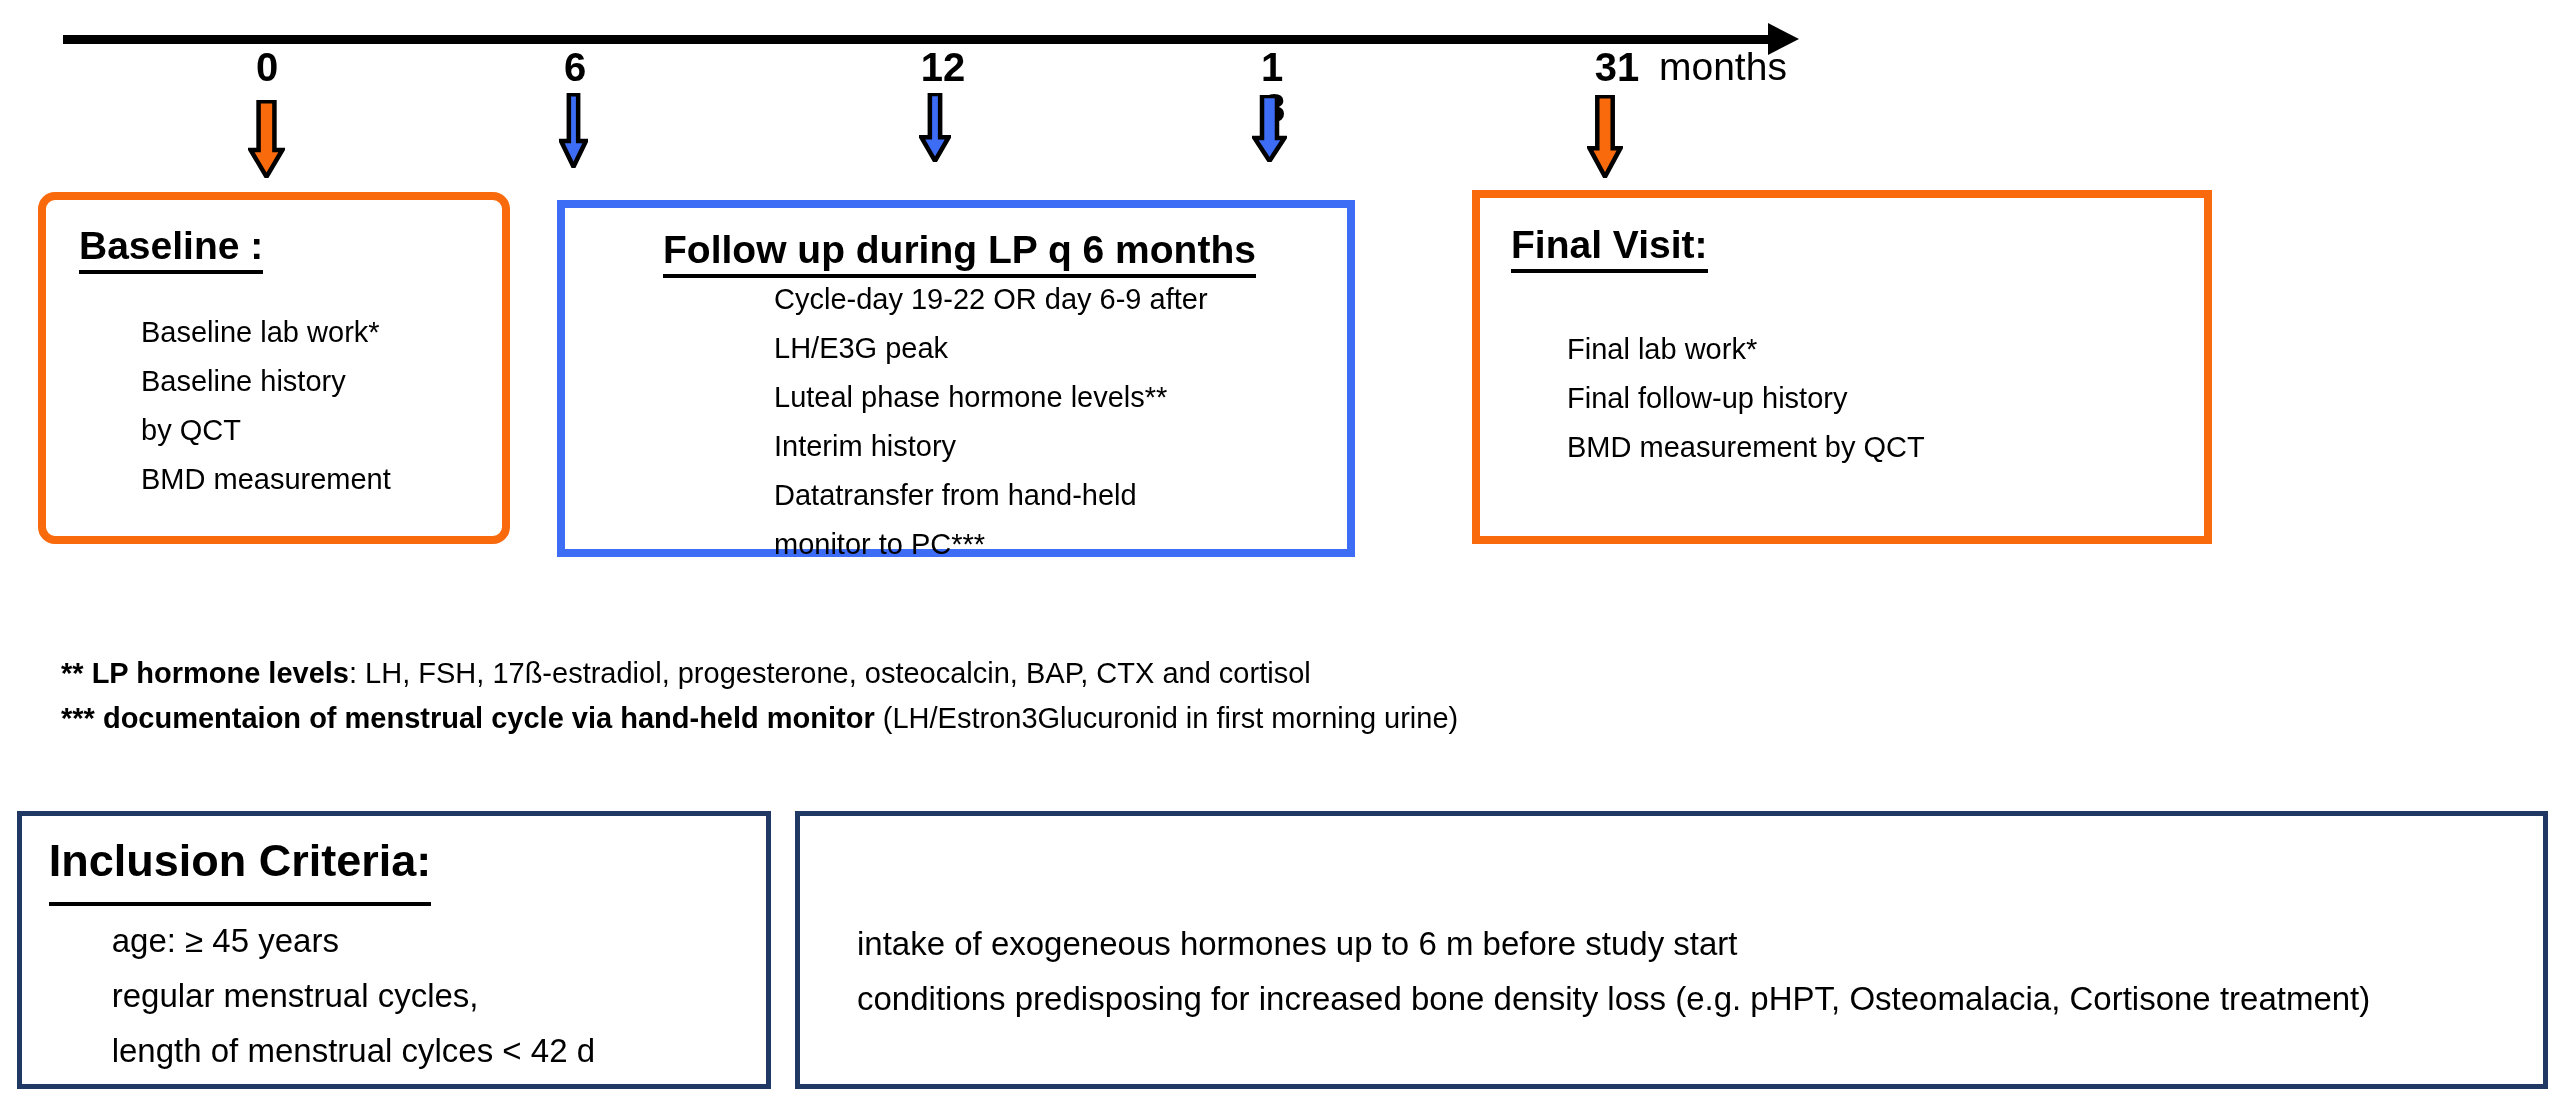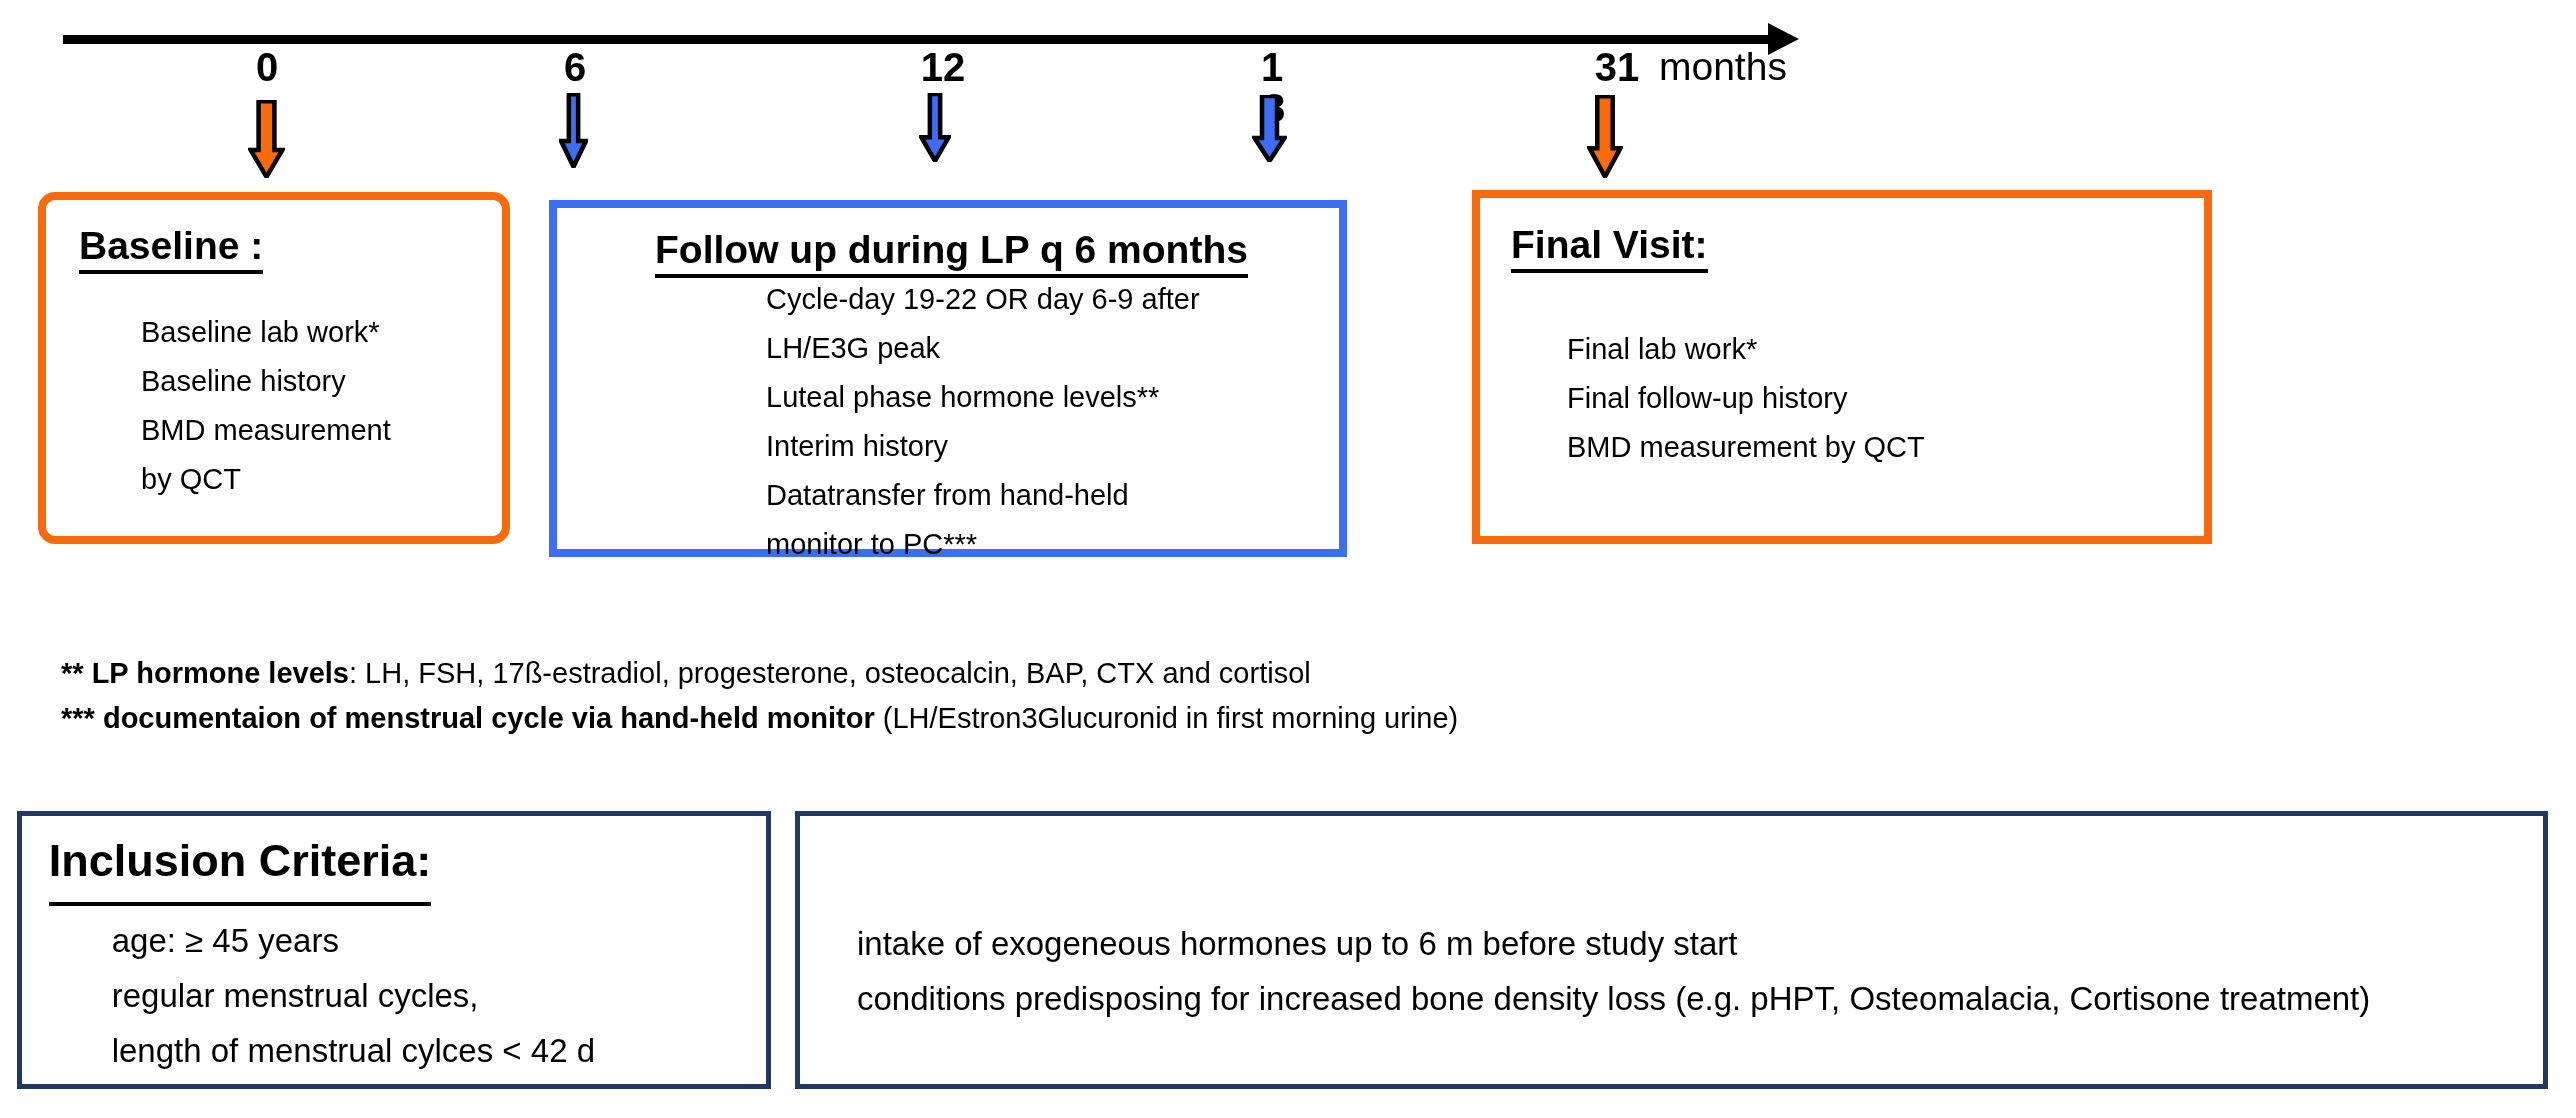--- a/index.html
+++ b/index.html
@@ -19,21 +19,21 @@
   .unit{position:absolute; left:1659px; top:47px; font-size:39px; font-weight:400; line-height:40px; white-space:nowrap;}
   .tick-frag{position:absolute; left:1263px; top:88px; font-size:40px; font-weight:700; line-height:40px; z-index:1;}
   .dn-arrow{position:absolute; z-index:2;}
   .dn-arrow svg{display:block; width:100%; height:100%;}
   .dn-arrow polygon{stroke:var(--black); stroke-width:4.5; stroke-linejoin:miter; vector-effect:non-scaling-stroke;}
   .arrow-orange polygon{fill:var(--orange);}
   .arrow-blue polygon{fill:var(--blue);}
   
   .vbox{position:absolute; background:#fff;}
   .vbox.orange{border:8px solid var(--orange);}
-  .vbox.blue{border:8.7px solid var(--blue);}
+  .vbox.blue{border:8.7px solid var(--blue);margin-left:8px;}
   .vbox-title{position:absolute; font-size:39px; font-weight:700; line-height:43px; white-space:nowrap;}
   .vbox-title .u{display:inline-block; border-bottom:4px solid #000; padding-bottom:3.3px;}
   .vbox-body{position:absolute; font-size:29px; line-height:49px; white-space:nowrap;}
   
   .footnotes{position:absolute; left:61px; top:651px; font-size:29px; line-height:45px; white-space:nowrap;}
   .footnotes b{font-weight:700;}
   
   .cbox{position:absolute; top:811px; height:278px; background:#fff; border:5.3px solid var(--navy);}
   .cbox-title{position:absolute; font-size:45px; font-weight:700; line-height:51px; white-space:nowrap;}
   .cbox-title .u{display:inline-block; border-bottom:4px solid #000; padding-bottom:16px;}
@@ -82,22 +82,22 @@
       </svg>
   </div>
 
   <div class="vbox orange" style="left:38px; top:192px; width:472px; height:352px;border-radius:17px;">
     <div class="vbox-title" style="left:33px; top:24px;">
       <span class="u">Baseline :</span>
     </div>
     <div class="vbox-body" style="left:95px; top:108px;">
       <div>Baseline lab work*</div>
       <div>Baseline history</div>
+      <div>by QCT</div>
       <div>BMD measurement</div>
-      <div>by QCT</div>
     </div>
   </div>
 
   <div class="vbox blue" style="left:549px; top:200px; width:798px; height:357px;">
     <div class="vbox-title" style="left:98px; top:20px;">
       <span class="u">Follow up during LP q 6 months</span>
     </div>
     <div class="vbox-body" style="left:209px; top:67px;">
       <div>Cycle-day 19-22 OR day 6-9 after</div>
       <div>LH/E3G peak</div>

